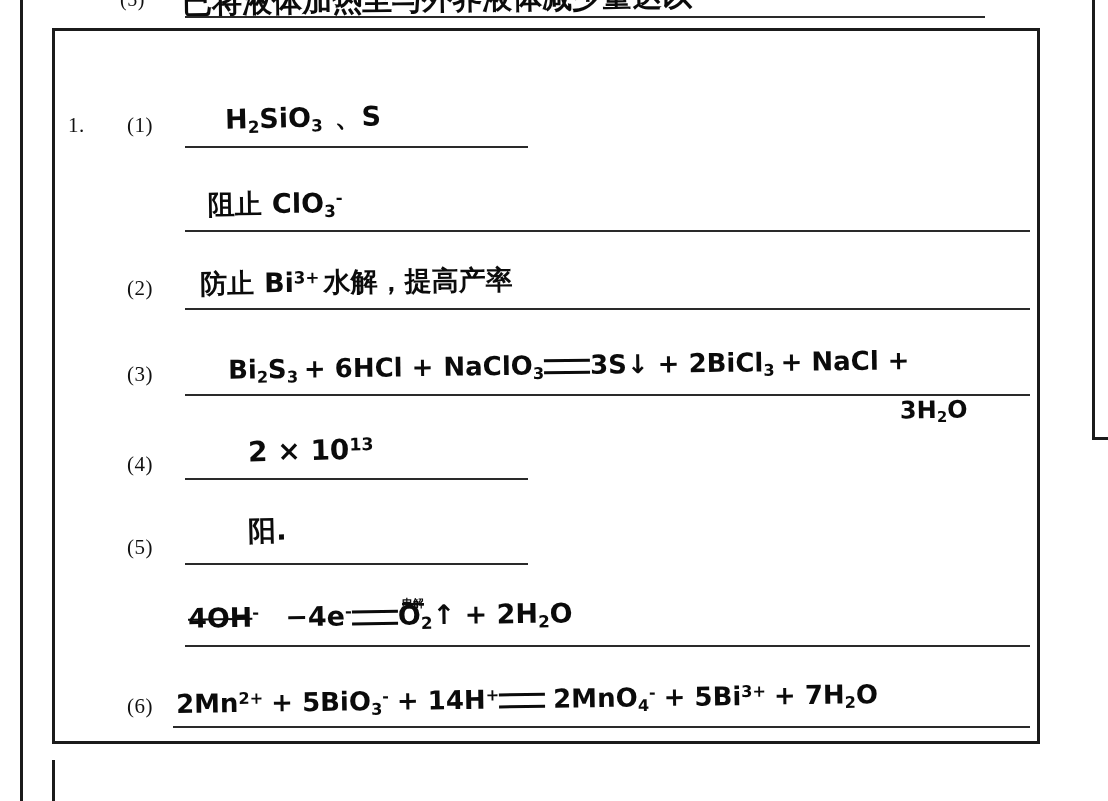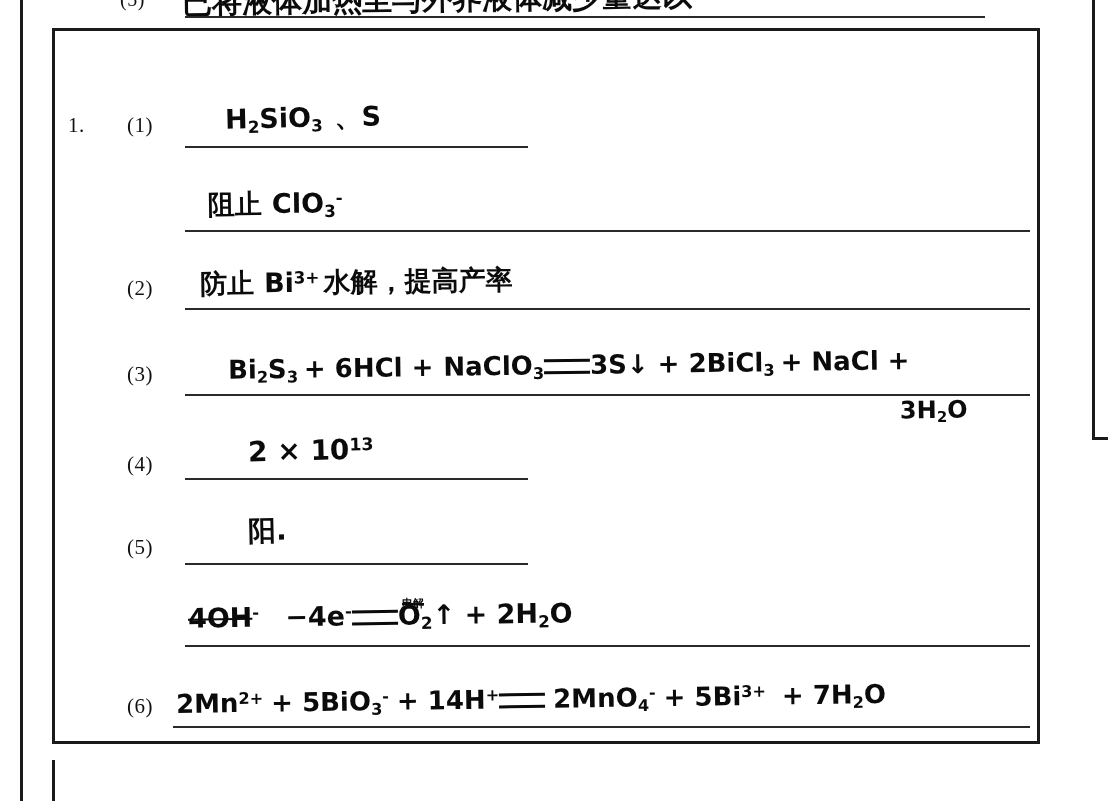--- a/index.html
+++ b/index.html
@@ -159,16 +159,16 @@
 
   <div class="answer-rule" style="left:185px; top:645px; width:845px;"></div>
   <div class="hand sk2" style="left:188px; top:602px; font-size:27px;">
     <span class="strike">4OH</span><sup>-</sup><span style="margin-left:26px;">−4e</span><sup>-</sup><span class="eqbar"></span><span>O</span><sub>2</sub><span>↑ + 2H</span><sub>2</sub><span>O</span>
   </div>
   <div class="hand overline-txt strike" style="left:402px; top:598px;">电解</div>
 
   <div class="printed" style="left:127px; top:694px;">(6)</div>
   <div class="answer-rule" style="left:173px; top:726px; width:857px;"></div>
   <div class="hand sk2" style="left:176px; top:686px; font-size:26px;">
-    <span>2Mn</span><sup>2+</sup><span style="margin-left:8px;">+ 5BiO</span><sub>3</sub><sup>-</sup><span style="margin-left:8px;">+ 14H</span><sup>+</sup><span class="eqbar"></span><span style="margin-left:8px;">2MnO</span><sub>4</sub><sup>-</sup><span style="margin-left:8px;">+ 5Bi</span><sup>3+</sup><span style="margin-left:16px;">+ 7H</span><sub>2</sub><span>O</span>
+    <span>2Mn</span><sup>2+</sup><span style="margin-left:8px;">+ 5BiO</span><sub>3</sub><sup>-</sup><span style="margin-left:8px;">+ 14H</span><sup>+</sup><span class="eqbar"></span><span style="margin-left:8px;">2MnO</span><sub>4</sub><sup>-</sup><span style="margin-left:8px;">+ 5Bi</span><sup>3+</sup><span style="margin-left:8px;">+ 7H</span><sub>2</sub><span>O</span>
   </div>
 
 </div>
 
 </body></html>

